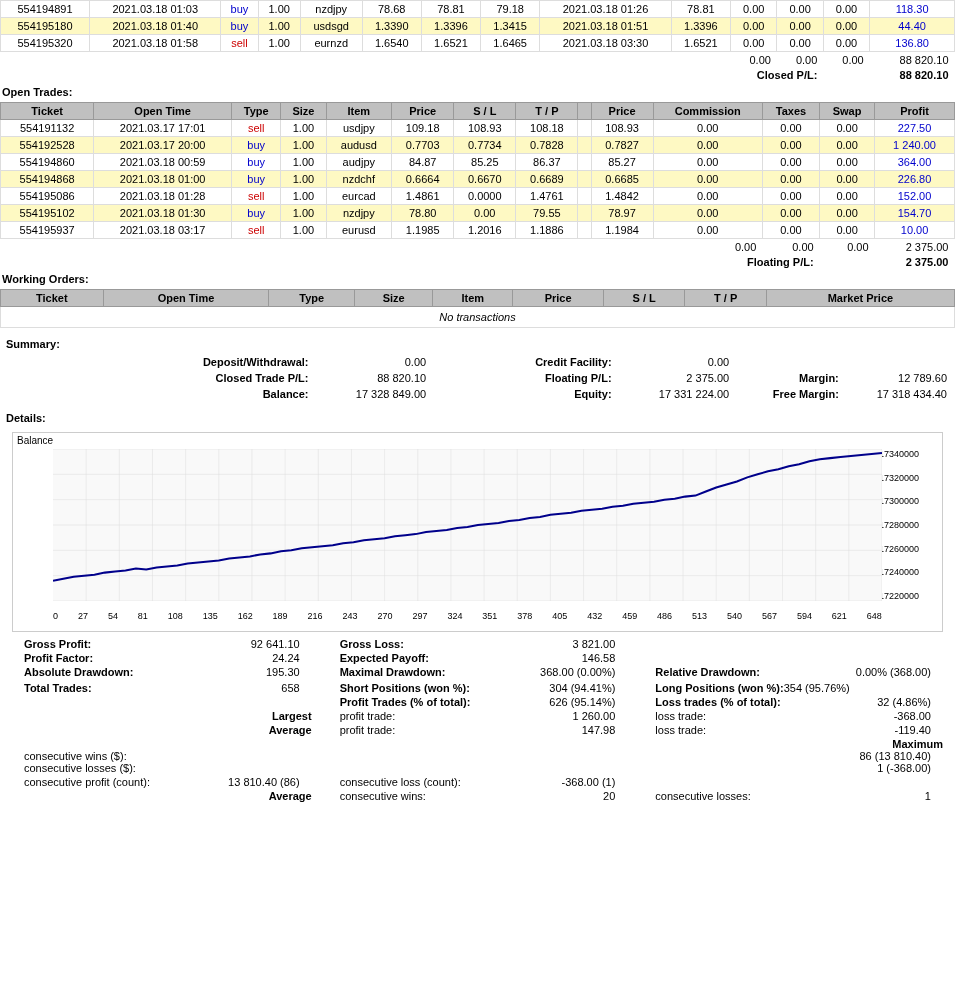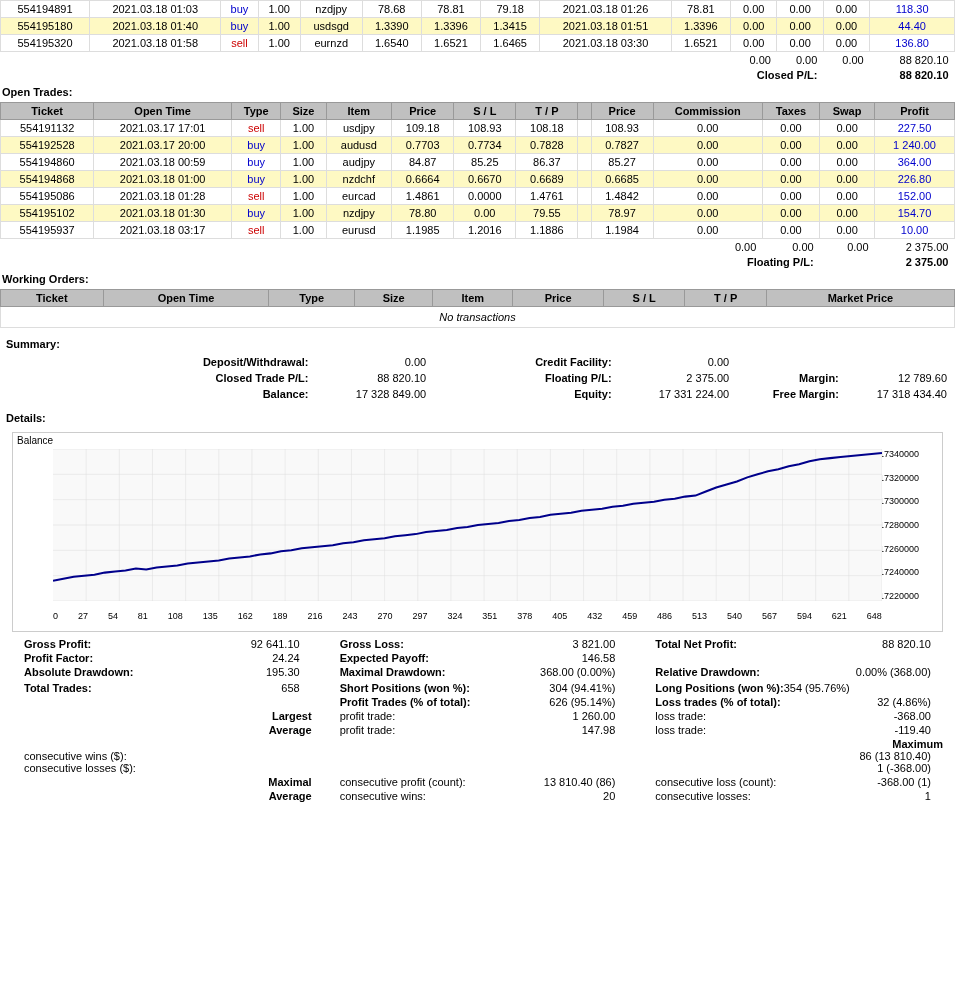--- a/index.html
+++ b/index.html
@@ -484,24 +484,20 @@
 
     <div style="display:grid; grid-template-columns:1fr 1fr 1fr; margin-bottom:2px;">
       <div style="display:flex; justify-content:space-between; padding:0 20px;">
         <span style="font-weight:bold;">Gross Profit:</span>
         <span>92 641.10</span>
       </div>
       <div style="display:flex; justify-content:space-between; padding:0 20px;gap:20px;">
         <span style="font-weight:bold;">Gross Loss:</span>
         <span>3 821.00</span>
       </div>
-      <div style="display:flex; justify-content:space-between; padding:0 20px;">
-        <span style="font-weight:bold;">Total Net Profit:</span>
-        <span>88 820.10</span>
-      </div>
     </div>
 
     <div style="display:grid; grid-template-columns:1fr 1fr 1fr; margin-bottom:2px;">
       <div style="display:flex; justify-content:space-between; padding:0 20px;">
         <span style="font-weight:bold;">Profit Factor:</span>
         <span>24.24</span>
       </div>
       <div style="display:flex; justify-content:space-between; padding:0 20px;">
         <span style="font-weight:bold;">Expected Payoff:</span>
         <span>146.58</span>
@@ -581,21 +577,20 @@
         <span>consecutive wins ($):</span>
         <span>86 (13 810.40)</span>
       </div>
       <div style="display:flex; justify-content:space-between; padding:0 20px;">
         <span>consecutive losses ($):</span>
         <span>1 (-368.00)</span>
       </div>
     </div>
 
     <div style="display:grid; grid-template-columns:1fr 1fr 1fr; margin-bottom:2px;">
-      <div style="text-align:right; padding-right:8px; font-weight:bold;">Maximal</div>
       <div style="display:flex; justify-content:space-between; padding:0 20px;">
         <span>consecutive profit (count):</span>
         <span>13 810.40 (86)</span>
       </div>
       <div style="display:flex; justify-content:space-between; padding:0 20px;gap:24px;">
         <span>consecutive loss (count):</span>
         <span>-368.00 (1)</span>
       </div>
     </div>
 

